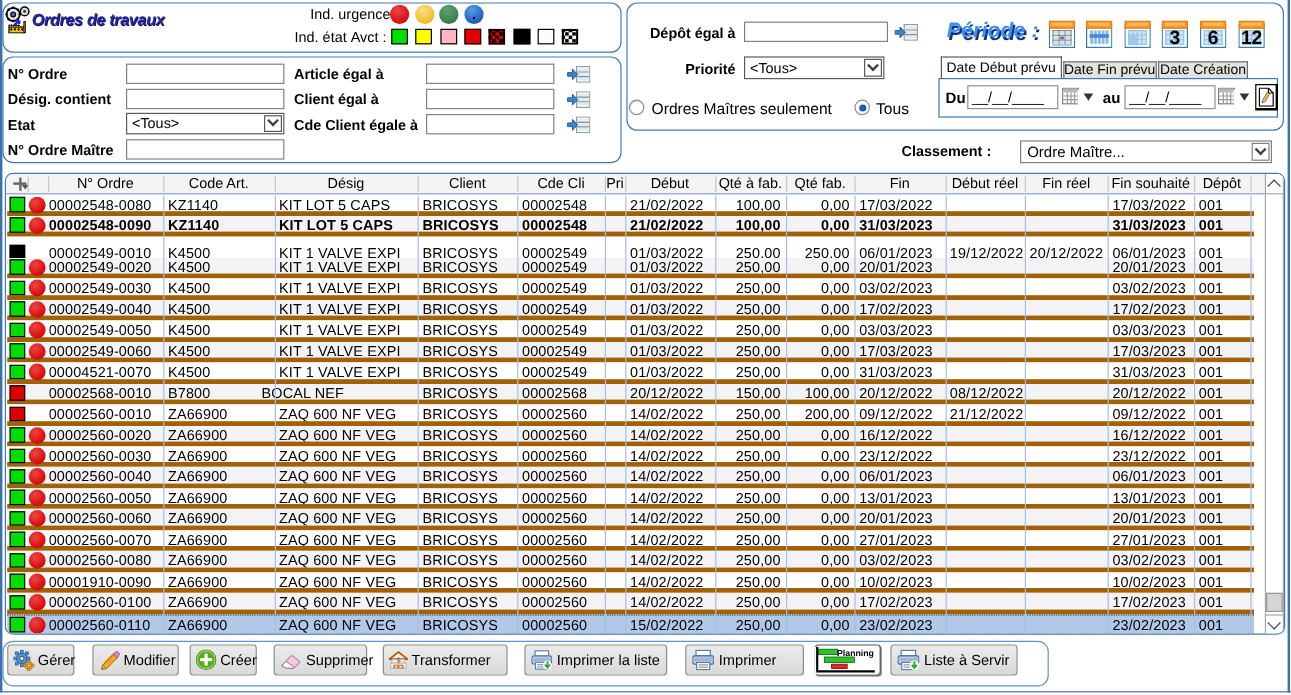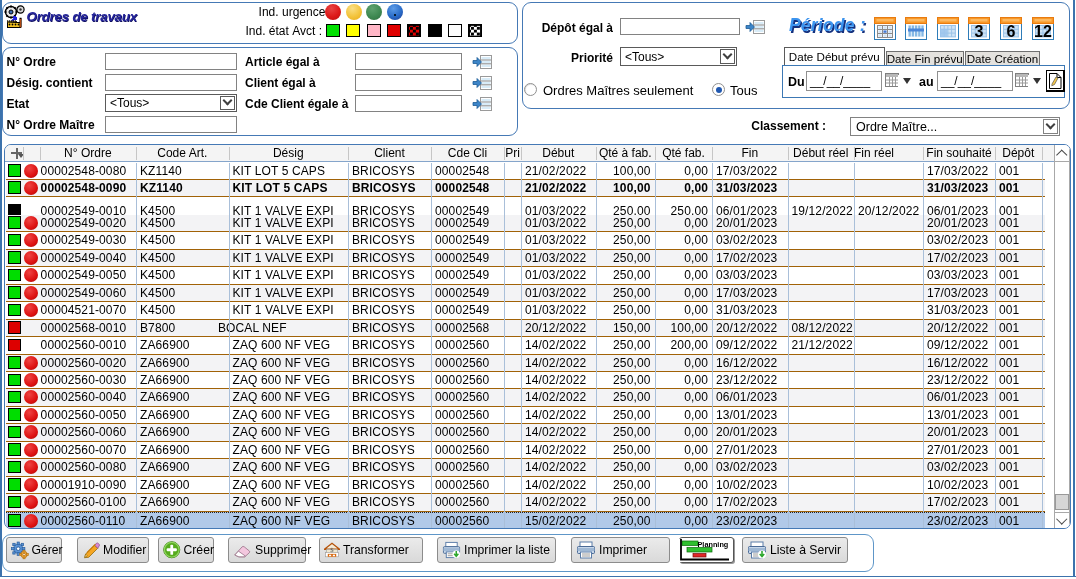--- a/index.html
+++ b/index.html
@@ -10,21 +10,21 @@
 .inp{position:absolute;background:#fff;border:1px solid #828282}
 .sel{position:absolute;background:#fff;border:1px solid #5a5a5a}
 .selarr{position:absolute;right:1px;top:1px;bottom:1px;width:15px;border:1px solid #5a5a5a;
  background:#fff;display:flex;align-items:center;justify-content:center}
 .chev{width:7px;height:7px;border-right:2px solid #404040;border-bottom:2px solid #404040;
  transform:rotate(45deg);margin-top:-4px}
 .sq{position:absolute;border:1px solid #000}
 .ball{position:absolute;border-radius:50%}
 .hsep{position:absolute;top:2px;bottom:2px;width:1px;background:#c6c6c6}
 .vline{position:absolute;width:1px;background:#a9bfd9}
-.row{position:absolute;left:1px;width:1038.5px;border-bottom:1px solid #a16207}
+.row{position:absolute;left:1px;width:1038.5px;border-bottom:4px solid #a16207}
 .cell{position:absolute;top:0;height:100%;font-size:12px;line-height:17px;letter-spacing:0.12px;color:#000;white-space:nowrap;overflow:hidden}
 .btn{position:absolute;top:537px;height:26px;border:1px solid #8c8c8c;border-radius:3px;
  background:linear-gradient(#ebebeb,#d9d9d9);display:flex;align-items:center;
  font-size:12.2px;color:#000;padding-left:4px;white-space:nowrap}
 .btn svg{margin-right:3px;flex:none}
 .tab{position:absolute;font-size:11.6px;text-align:center;line-height:17px;color:#000;white-space:nowrap;overflow:hidden}
 </style></head><body>
 <div class="abs" style="left:0;top:0;width:1.5px;height:577px;background:#3c72ac"></div>
 <div class="abs" style="left:1073px;top:0;width:1.5px;height:577px;background:#3c72ac"></div>
 <div class="abs" style="left:0;top:575.5px;width:1076px;height:1.5px;background:#3c72ac"></div>
@@ -350,21 +350,21 @@
 <div class="abs" style="left:516px;top:0;width:74.5px;height:17.0px;font-size:12px;line-height:17.0px;text-align:center;color:#000;white-space:nowrap;overflow:hidden">Début</div>
 <div class="hsep" style="left:650px;height:13.0px"></div>
 <div class="abs" style="left:590.5px;top:0;width:59.5px;height:17.0px;font-size:12px;line-height:17.0px;text-align:center;color:#000;white-space:nowrap;overflow:hidden">Qté à fab.</div>
 <div class="hsep" style="left:707px;height:13.0px"></div>
 <div class="abs" style="left:650px;top:0;width:57px;height:17.0px;font-size:12px;line-height:17.0px;text-align:center;color:#000;white-space:nowrap;overflow:hidden">Qté fab.</div>
 <div class="hsep" style="left:782.5px;height:13.0px"></div>
 <div class="abs" style="left:707px;top:0;width:75.5px;height:17.0px;font-size:12px;line-height:17.0px;text-align:center;color:#000;white-space:nowrap;overflow:hidden">Fin</div>
 <div class="hsep" style="left:849px;height:13.0px"></div>
 <div class="abs" style="left:782.5px;top:0;width:66.5px;height:17.0px;font-size:12px;line-height:17.0px;text-align:center;color:#000;white-space:nowrap;overflow:hidden">Début réel</div>
 <div class="hsep" style="left:918px;height:13.0px"></div>
-<div class="abs" style="left:849px;top:0;width:69px;height:17.0px;font-size:12px;line-height:17.0px;text-align:left;color:#000;white-space:nowrap;overflow:hidden">Fin réel</div>
+<div class="abs" style="left:849px;top:0;width:69px;height:17.0px;font-size:12px;line-height:17.0px;text-align:center;color:#000;white-space:nowrap;overflow:hidden">Fin réel</div>
 <div class="hsep" style="left:990px;height:13.0px"></div>
 <div class="abs" style="left:918px;top:0;width:72px;height:17.0px;font-size:12px;line-height:17.0px;text-align:center;color:#000;white-space:nowrap;overflow:hidden">Fin souhaité</div>
 <div class="hsep" style="left:1036.5px;height:13.0px"></div>
 <div class="abs" style="left:990px;top:0;width:46.5px;height:17.0px;font-size:12px;line-height:17.0px;text-align:center;color:#000;white-space:nowrap;overflow:hidden">Dépôt</div>
 <div class="row" style="top:18.0px;height:17.46px;background:#ffffff;">
 <div class="sq" style="left:2px;top:1.5px;width:12.5px;height:12.5px;background:#00dd00;border-width:1.3px"></div>
 <div class="ball" style="left:18px;top:1px;width:14px;height:14px;background:radial-gradient(circle at 38% 32%,#ee4444,#dd1111 60%,#a00a0a)"></div>
 <div class="cell" style="left:34.6px;width:95px">00002548-0080</div>
 <div class="cell" style="left:132px;width:92px;padding-left:2px">KZ1140</div>
 <div class="cell" style="left:224.5px;width:120px;padding-left:2px">KIT LOT 5 CAPS</div>

